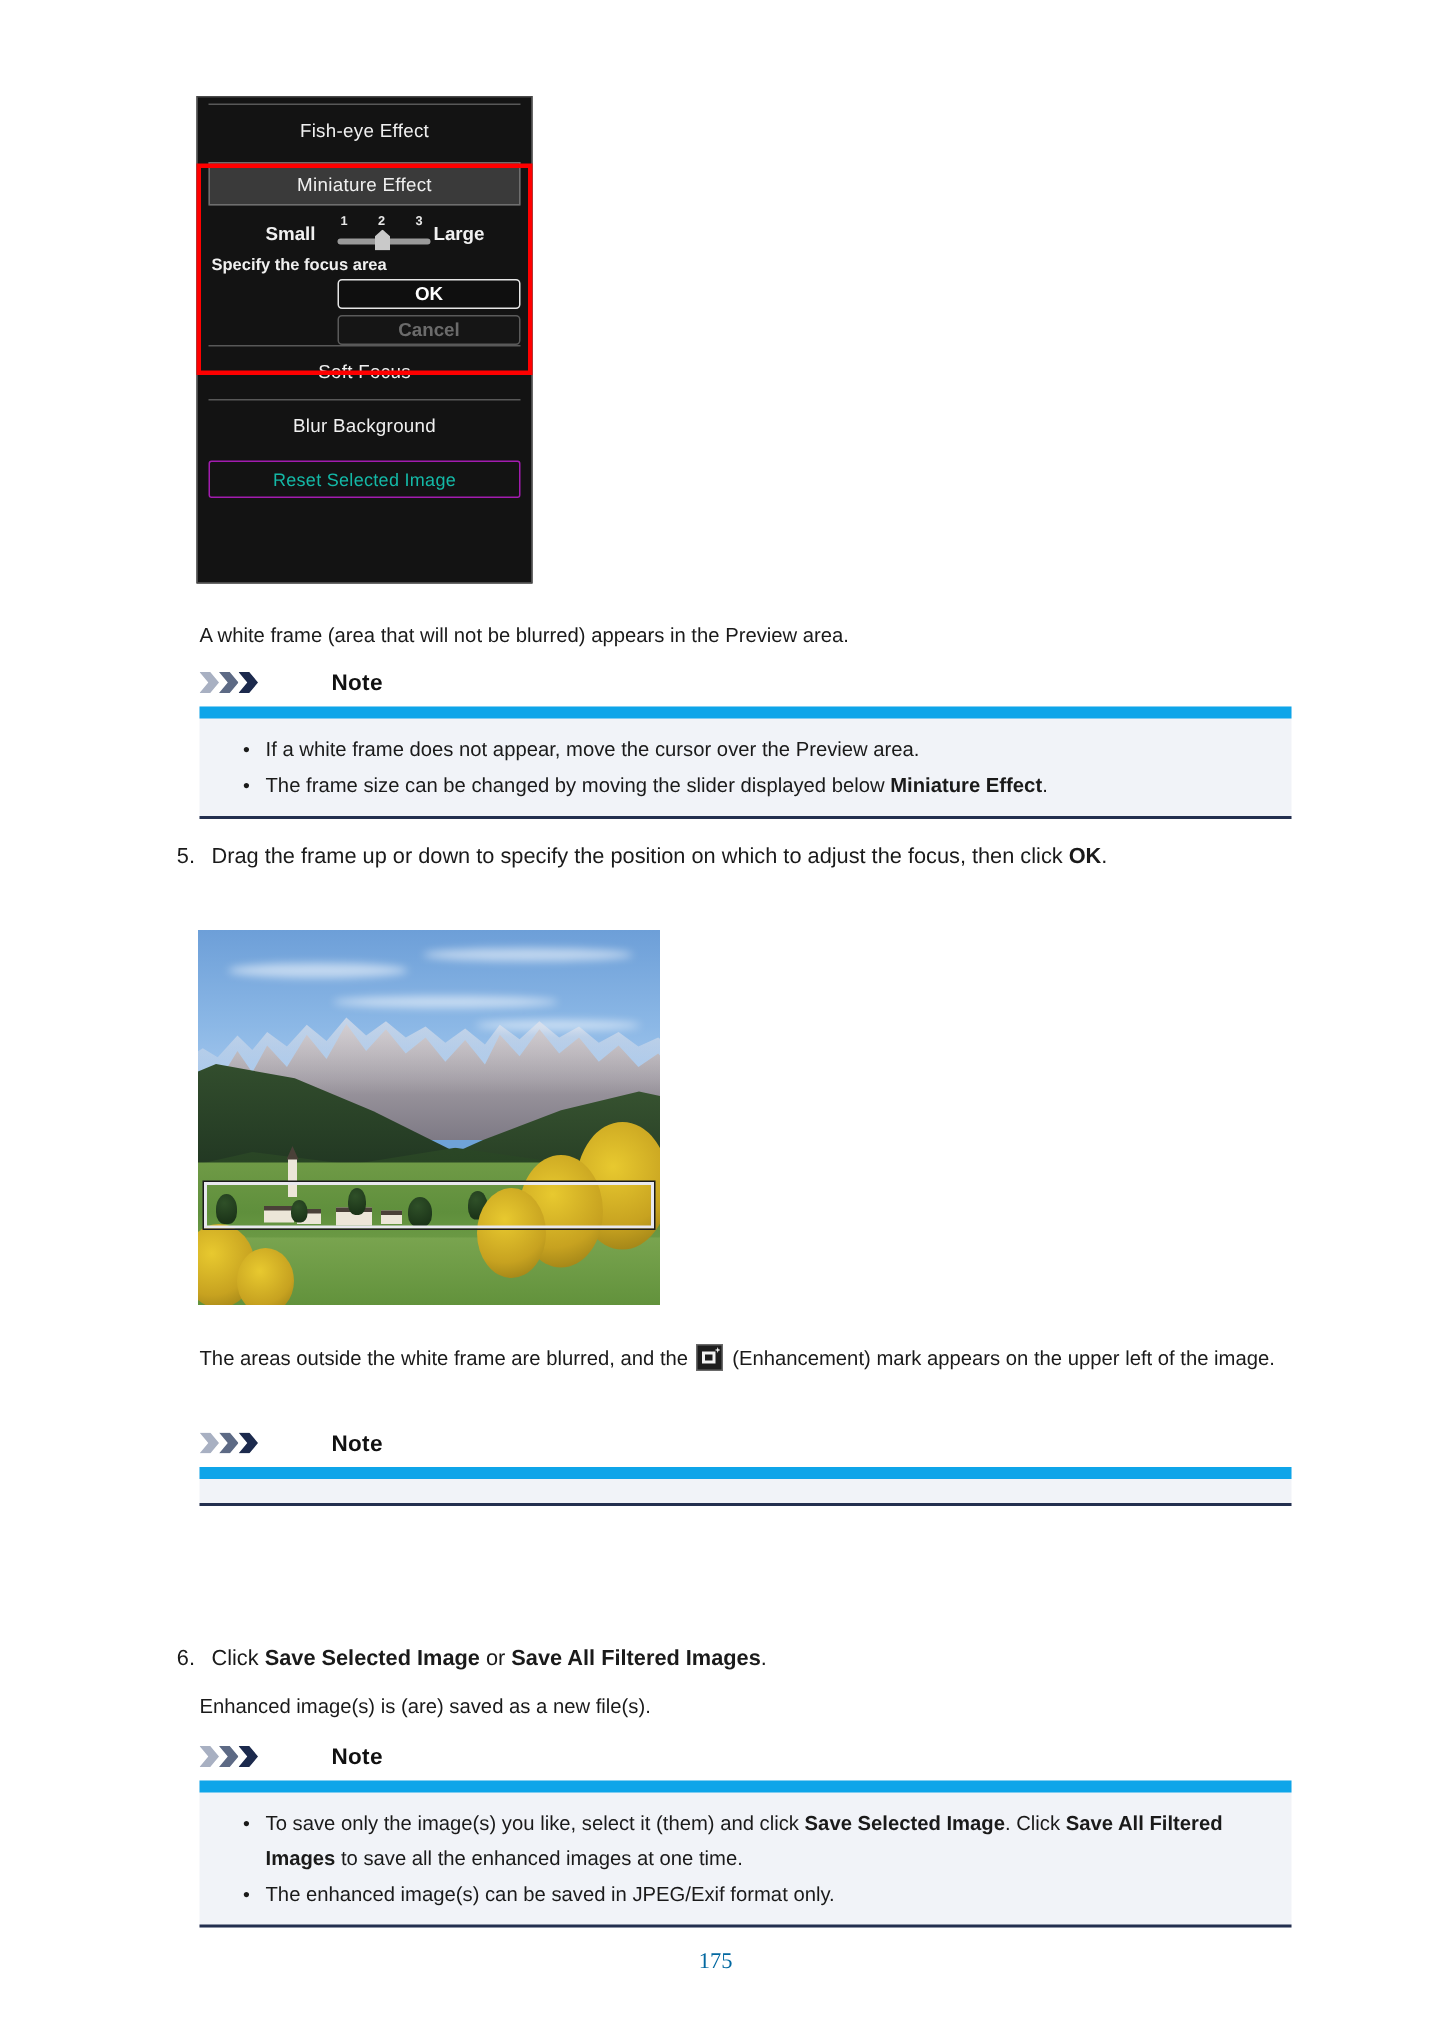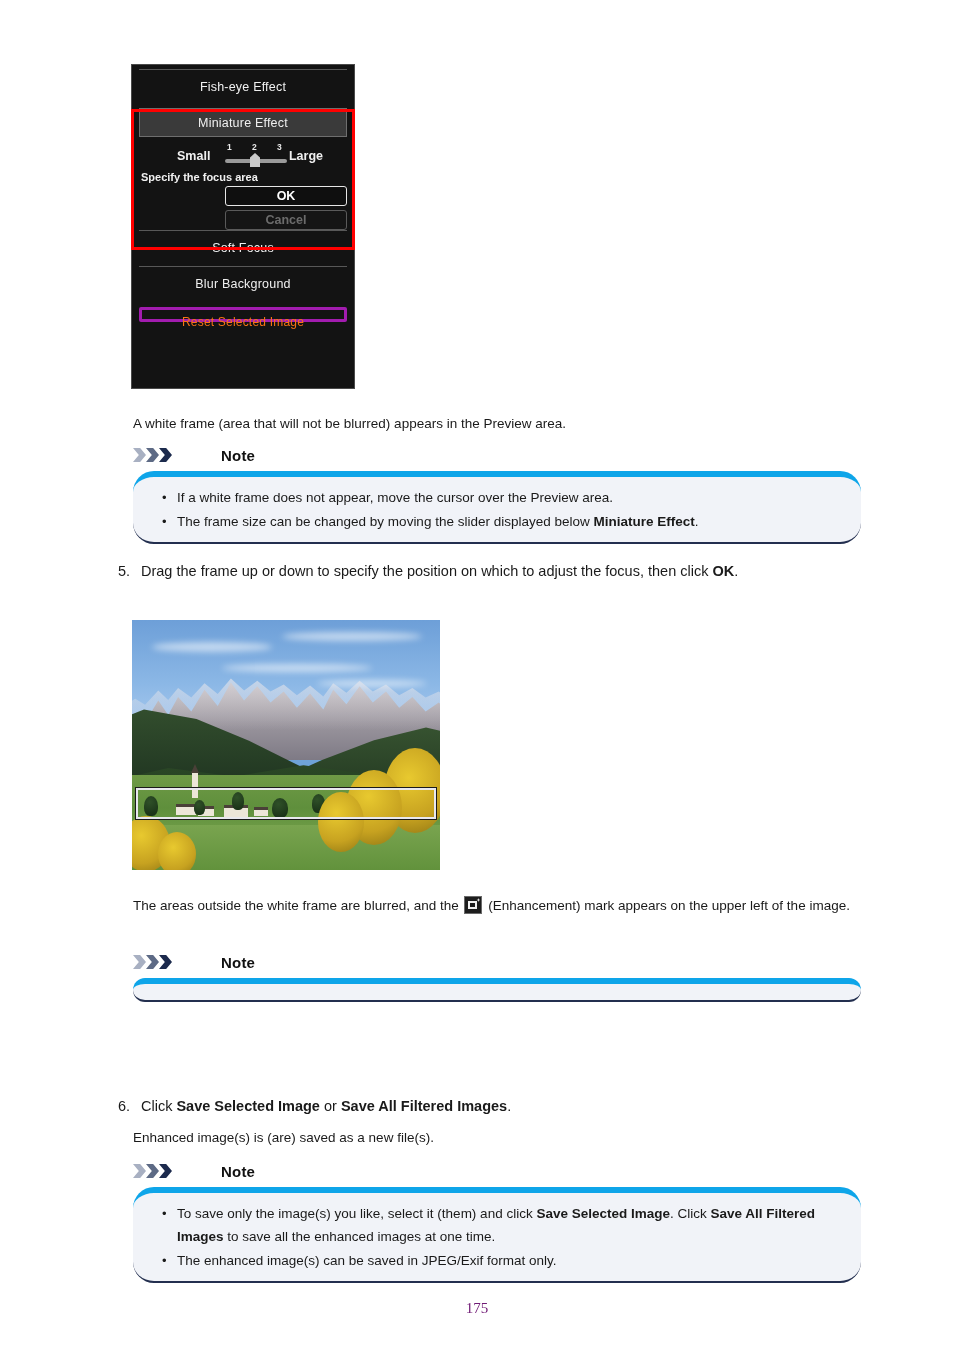--- a/index.html
+++ b/index.html
@@ -45,23 +45,23 @@
   .panel-row.first { border-top: 1px solid #585858; }
   .panel-row.selected {
     background: #3a3a3a;
     border: 1px solid #6e6e6e;
     height: 29px;
     line-height: 29px;
     box-sizing: border-box;
     margin-top: 3px;
   }
   .panel-row.disabled {
-    color: #f97316;
-    border: 3px solid #a21caf;
-    height: 15px;
+    color: #14b8a6;
+    border: 1px solid #a21caf;
+    height: 25px;
     line-height: 25px;
     box-sizing: border-box;
     font-size: 12px;
     margin-top: 5px;
     border-radius: 2px;
   }
 
   .slider-block {
     height: 36px;
     position: relative;
@@ -209,24 +209,23 @@
   .chev i:nth-child(3) { left: 26px; background: #1c2a4d; }
   .note-title {
     font-size: 15px;
     font-weight: bold;
     color: #111111;
     letter-spacing: .2px;
   }
   .note-box {
     position: absolute;
     background: #f1f3f8;
-    border-top: 6px solid #0ea5e9;
+    border-top: 8px solid #0ea5e9;
     border-bottom: 2px solid #232f4f;
     box-sizing: border-box;
-    border-radius: 21px;
   }
   .note-list {
     margin: 0;
     padding: 8px 14px 8px 44px;
     list-style: none;
   }
   .note-list li {
     position: relative;
     font-size: 13.5px;
     line-height: 23px;
@@ -384,21 +383,21 @@
     box-sizing: border-box;
   }
 
   .page-num {
     position: absolute;
     left: 0; right: 0;
     top: 1300px;
     text-align: center;
     font-family: "Liberation Serif", serif;
     font-size: 15px;
-    color: #701a75;
+    color: #0369a1;
   }
 </style>
 </head>
 <body>
 
 <div class="panel-wrap">
   <div class="panel">
 
     <div class="panel-row first">Fish-eye Effect</div>
 

